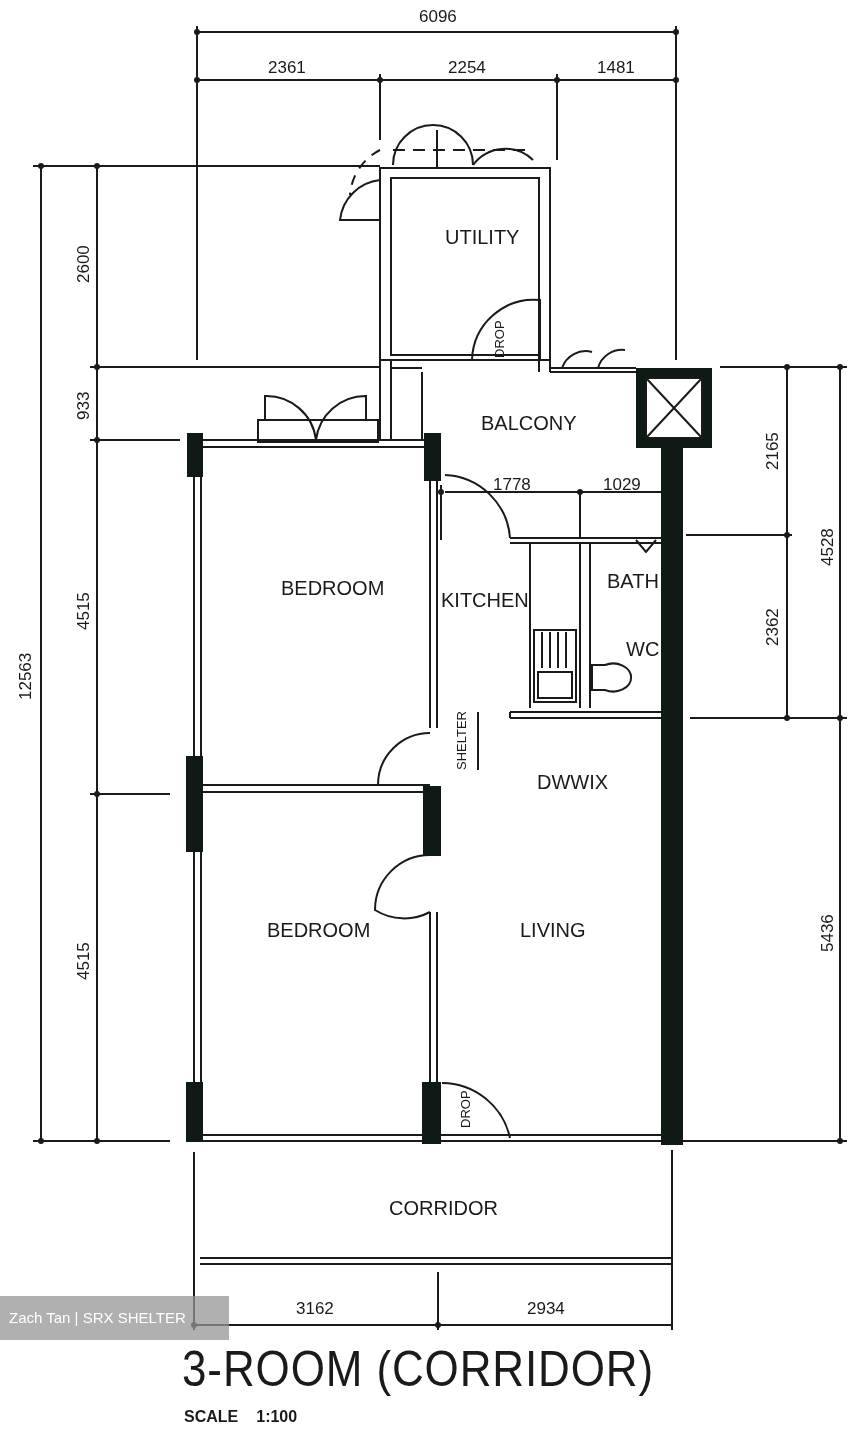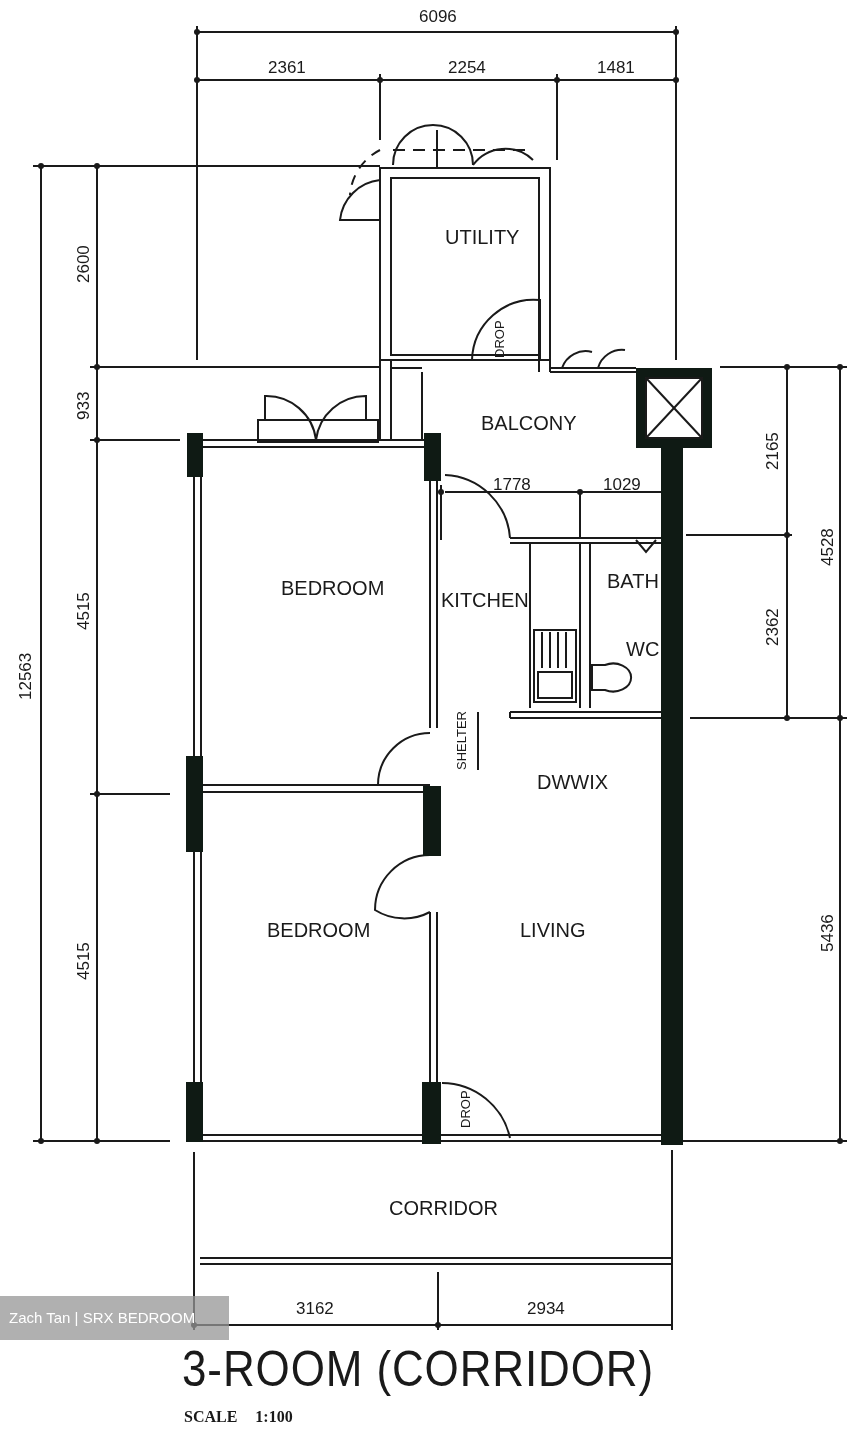--- a/index.html
+++ b/index.html
@@ -2,21 +2,21 @@
 <html><head>
 <meta charset="utf-8">
 <style>
   html, body { margin:0; padding:0; background:#ffffff; }
   body { width:865px; height:1440px; position:relative; overflow:hidden; font-family:"Liberation Sans", sans-serif; }
   svg { position:absolute; left:0; top:0; }
   .dimtxt { font-family:"Liberation Sans", sans-serif; font-size:17px; fill:#1a1a1a; }
   .room { font-family:"Liberation Sans", sans-serif; font-size:20px; fill:#1a1a1a; }
   .small { font-family:"Liberation Sans", sans-serif; font-size:13px; fill:#1a1a1a; }
   .title { position:absolute; left:182px; top:1340px; font-family:"Liberation Sans", sans-serif; font-size:50px; color:#1a1a1a; letter-spacing:1px; font-weight:300; transform:scaleX(0.88); transform-origin:left; }
-  .scale { position:absolute; left:184px; top:1408px; font-family:Liberation Serif, serif; font-size:16px; font-weight:bold; color:#1a1a1a; }
+  .scale { position:absolute; left:184px; top:1408px; font-family:Liberation Sans, sans-serif; font-size:16px; font-weight:bold; color:#1a1a1a; }
   .scale span { margin-right:18px; }
   .watermark { position:absolute; left:0; top:1296px; width:229px; height:44px; background:rgba(150,150,150,0.75); color:#ffffff; font-family:"Liberation Sans", sans-serif; font-size:15px; line-height:44px; padding-left:9px; box-sizing:border-box; white-space:nowrap; }
 </style>
 </head>
 <body>
 
 <svg width="865" height="1440" viewBox="0 0 865 1440">
   <g stroke="#1a1a1a" stroke-width="2" fill="none">
 
     <line x1="197" y1="32" x2="676" y2="32"></line>
@@ -196,13 +196,13 @@
   <text class="room" x="520" y="937">LIVING</text>
   <text class="room" x="389" y="1215">CORRIDOR</text>
 
   <text class="small" transform="translate(504,358) rotate(-90)">DROP</text>
   <text class="small" transform="translate(470,1128) rotate(-90)">DROP</text>
   <text class="small" transform="translate(466,770) rotate(-90)">SHELTER</text>
 </svg>
 
 <div class="title">3-ROOM (CORRIDOR)</div>
 <div class="scale"><span>SCALE</span><span>1:100</span></div>
-<div class="watermark">Zach Tan | SRX BEDROOM</div>
+<div class="watermark">Zach Tan | SRX SHELTER</div>
 
 </body></html>

